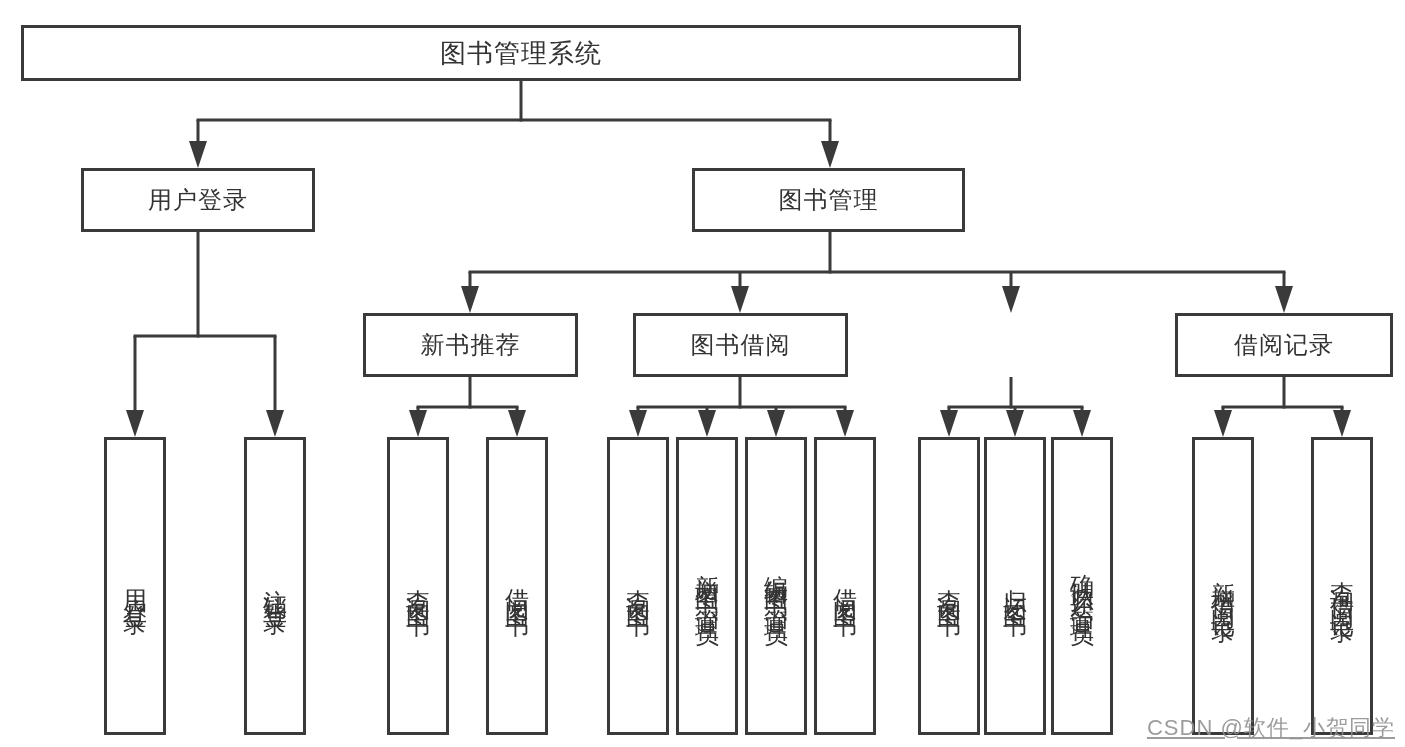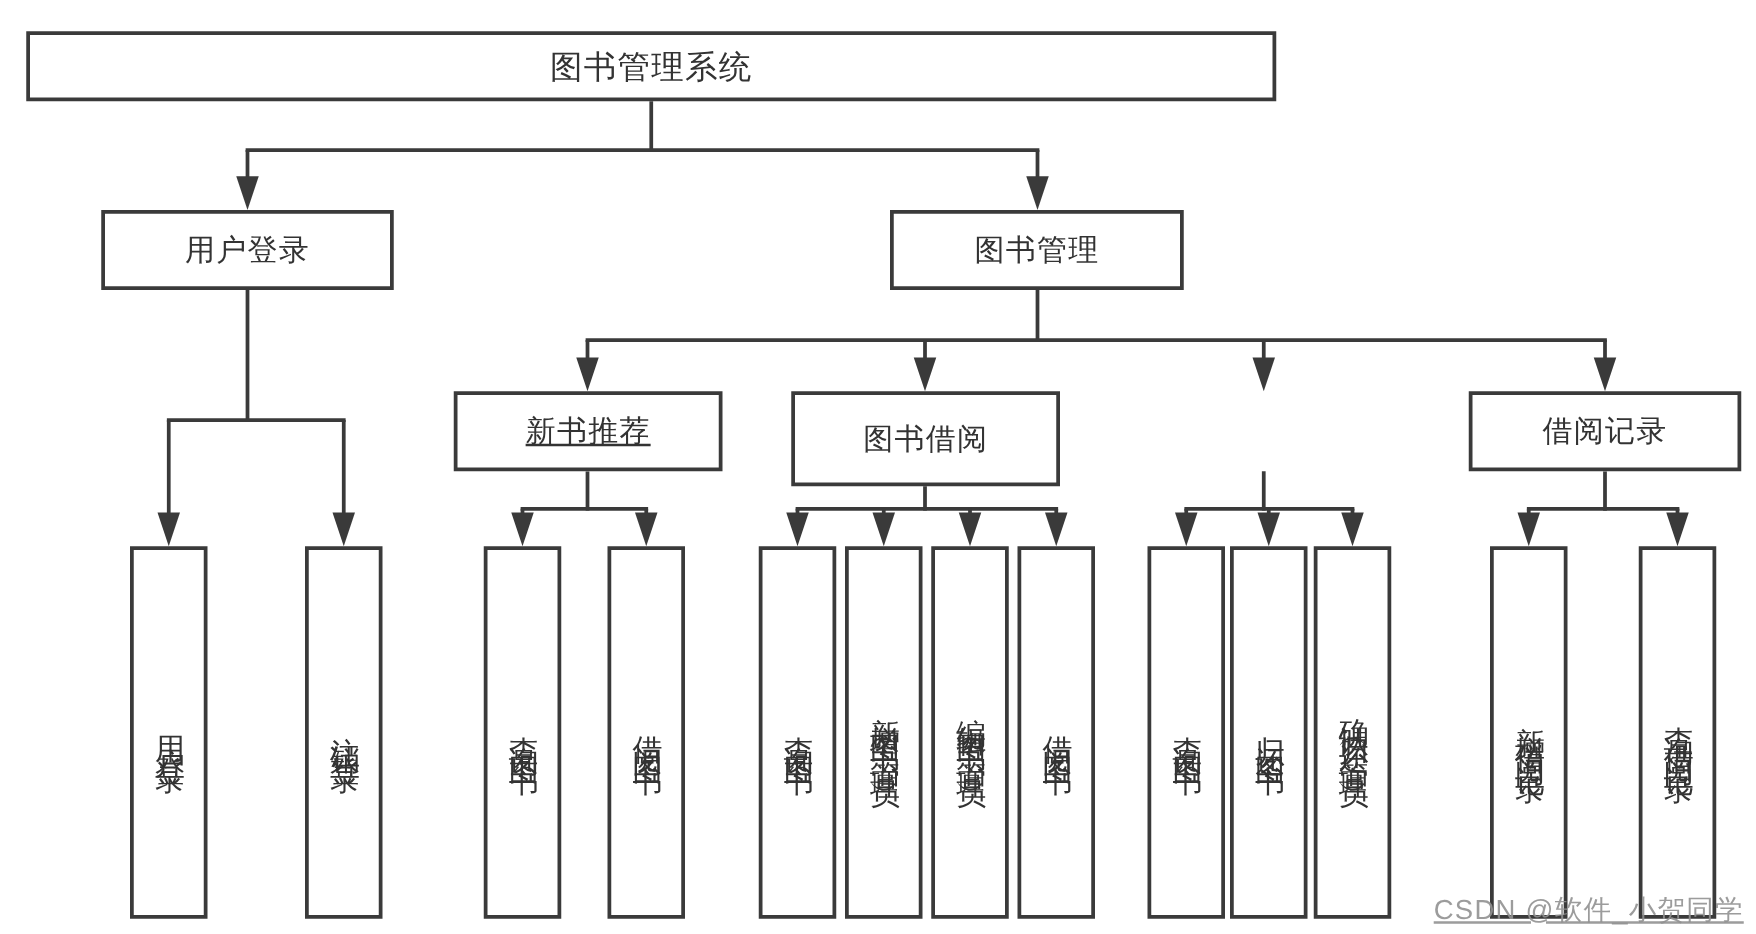--- a/index.html
+++ b/index.html
@@ -137,24 +137,24 @@
       <polygon points="1006,410 1024,410 1015,437"></polygon>
       <polygon points="1073,410 1091,410 1082,437"></polygon>
       <polygon points="1214,410 1232,410 1223,437"></polygon>
       <polygon points="1333,410 1351,410 1342,437"></polygon>
     </g>
   </svg>
 
   <div class="node root" style="left:21px; top:13px; width:1000px; height:56px;margin-top:12px;">图书管理系统</div>
 
   <div class="node lvl" style="left:81px; top:168px; width:234px; height:64px;">用户登录</div>
-  <div class="node lvl" style="left:712px; top:168px; width:235px; height:64px;">图书管理</div>
-
-  <div class="node lvl" style="left:363px; top:313px; width:215px; height:64px;text-decoration:underline;">新书推荐</div>
-  <div class="node lvl" style="left:633px; top:313px; width:215px; height:76px;">图书借阅</div>
+  <div class="node lvl" style="left:692px; top:168px; width:273px; height:64px;">图书管理</div>
+
+  <div class="node lvl" style="left:363px; top:313px; width:215px; height:64px;">新书推荐</div>
+  <div class="node lvl" style="left:633px; top:313px; width:215px; height:64px;">图书借阅</div>
   <div class="node lvl" style="left:1175px; top:313px; width:218px; height:64px;">借阅记录</div>
 
   <div class="leaf" style="left:104px;">
     <span>用户登录</span>
   </div>
   <div class="leaf" style="left:244px;">
     <span>注销登录</span>
   </div>
 
   <div class="leaf" style="left:387px;">

